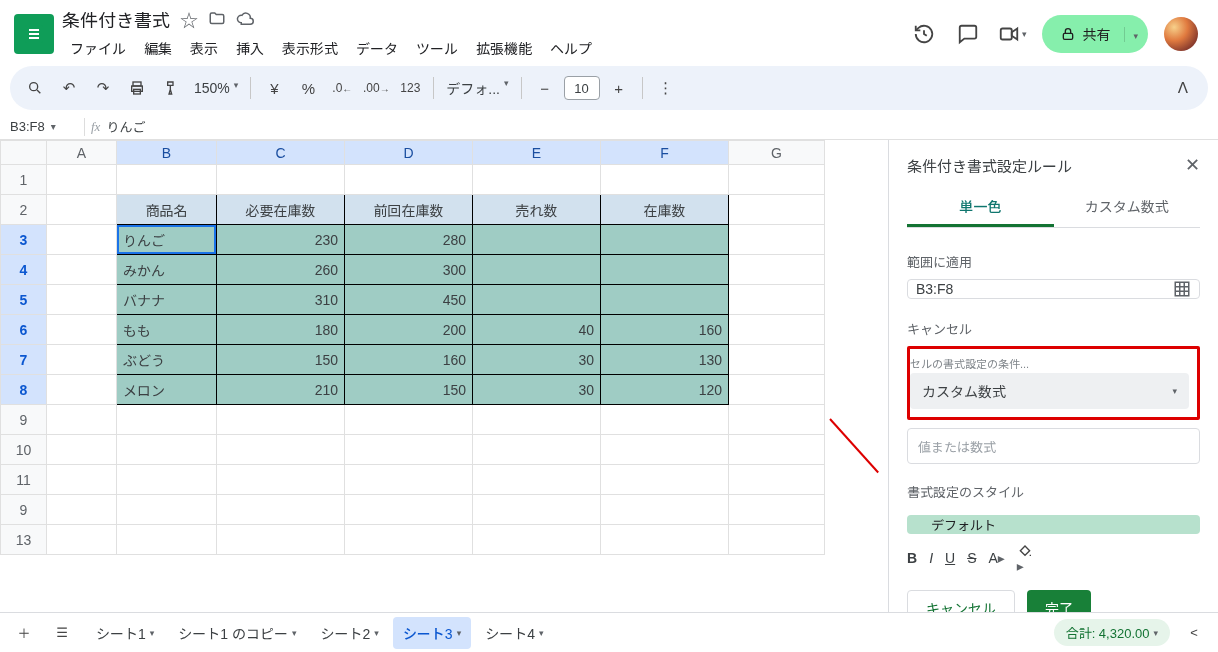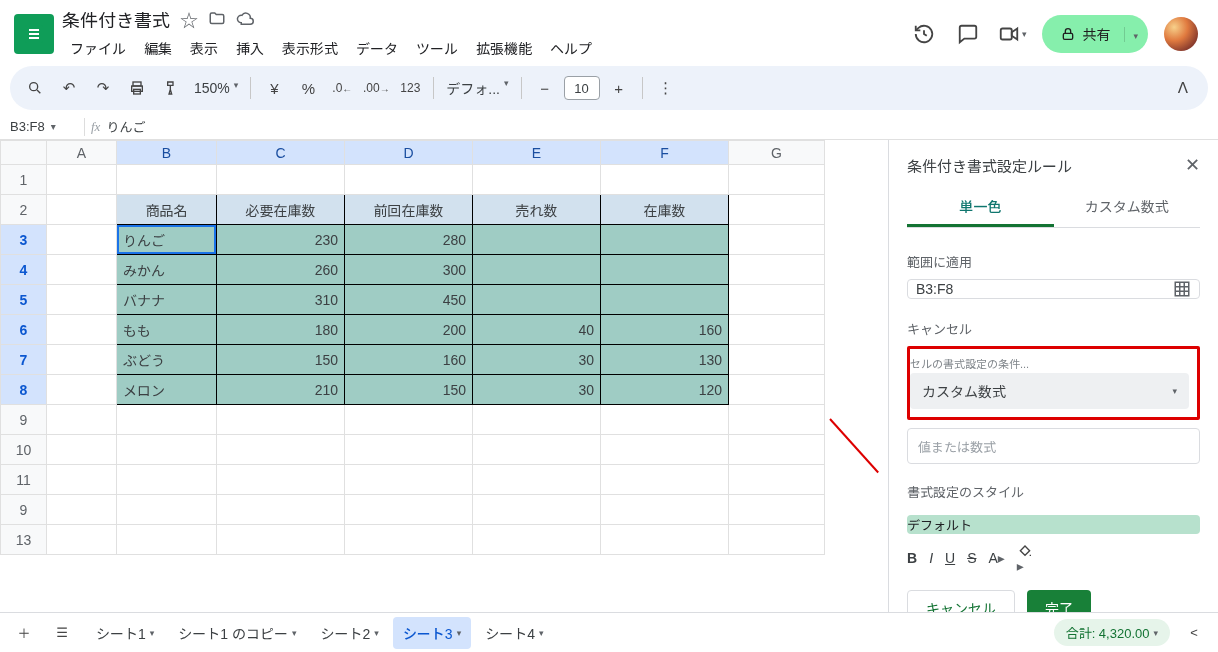--- a/index.html
+++ b/index.html
@@ -65,21 +65,21 @@
   .sb-tabs { display:flex; border-bottom:1px solid #dadce0; margin-bottom:16px;}
   .sb-tab { flex:1; text-align:center; padding:8px 0; font-size:14px; color:#5f6368; cursor:pointer;}
   .sb-tab.active { color:#0f766e; border-bottom:3px solid #137333; font-weight:500;}
   .sb-label { font-size:13px; color:#5f6368; margin:8px 0 8px 0;}
   .sb-label.sm { font-size:11px; color:#80868b; margin:0 0 2px 0;}
   .sb-input-row { display:flex; align-items:center; border:1px solid #dadce0; border-radius:4px; height:38px; padding:0 8px;}
   .sb-input-row span { flex:1; font-size:14px; color:#3c4043;}
   .grid-select-icon { width:18px; height:18px; color:#5f6368;}
   .sb-select { display:flex; align-items:center; justify-content:space-between; background:#eef0f2; border-radius:4px; height:36px; padding:0 12px; font-size:14px; color:#3c4043; cursor:pointer;}
   .sb-text-input { border:1px solid #dadce0; border-radius:4px; height:36px; padding:16px 10px; color:#9aa0a6; font-size:13px; display:flex; align-items:center; margin-top:8px;}
-  .default-chip { background:#b7e1cd; border-radius:4px; height:34px; display:flex; align-items:center; padding:0 0; font-size:13px; margin-top:6px; color:#202124;}
+  .default-chip { background:#b7e1cd; border-radius:4px; height:34px; display:flex; align-items:center; padding:0 24px; font-size:13px; margin-top:6px; color:#202124;}
   .fmt-row { display:flex; gap:12px; margin-top:8px; align-items:center; color:#3c4043;}
   .fmt-row span { cursor:pointer; font-size:14px;}
   .sb-actions { display:flex; gap:12px; margin-top:16px;}
   .btn { border-radius:4px; height:36px; padding:0 18px; display:flex; align-items:center; font-size:14px; cursor:pointer;}
   .btn-ghost { border:1px solid #dadce0; color:#137333; background:#fff;}
   .btn-primary { background:#188038; color:#fff;}
   .red-box { border:3px solid #d00; border-radius:2px; }
   .callout { position:absolute; background:#fff; border:3px solid #d00; color:#d00; font-weight:bold; font-size:24px; padding:8px 28px; left:480px; top:232px; }
   .callout-line { position:absolute; border-top:2px solid #d00; transform-origin: left center; }
   .sheet-rel { position:relative; }

